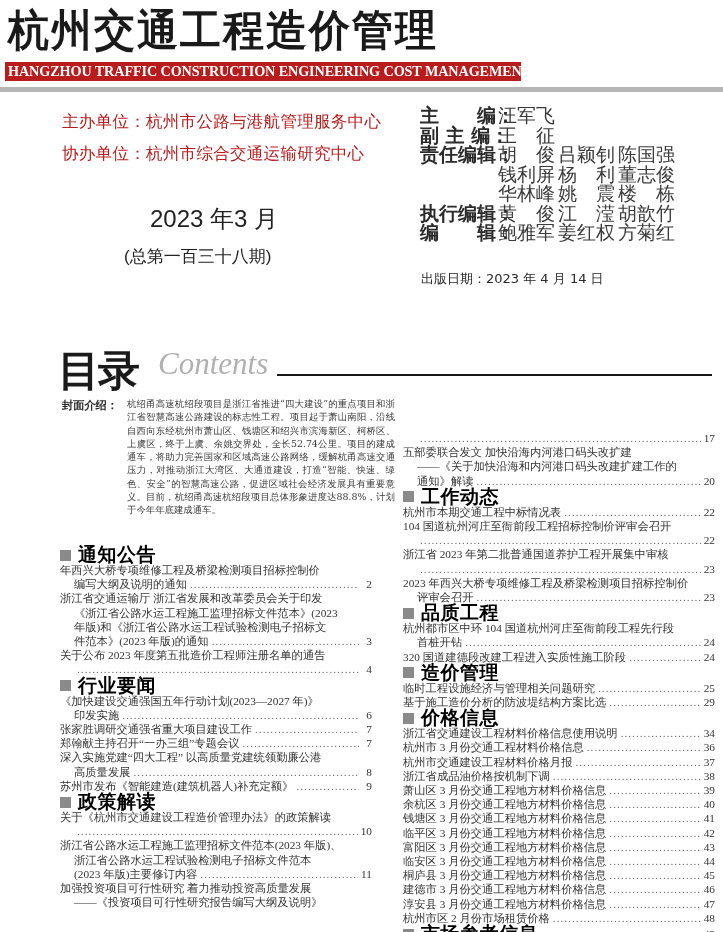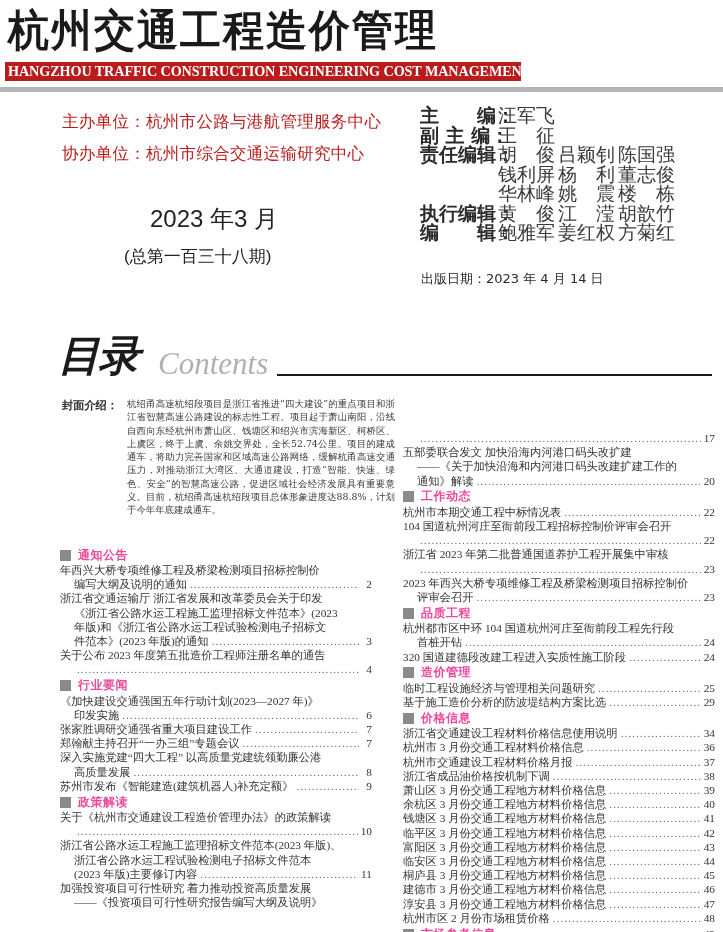--- a/index.html
+++ b/index.html
@@ -10,31 +10,31 @@
   .gray-bar { left:0; top:87px; width:723px; height:5px; background:#b5b5b5; }
   .sponsor { left:62px; font-size:16.5px; color:#b91c1c; white-space:nowrap; letter-spacing:0.3px; }
   .date-big { left:150px; top:203px; font-family:"Liberation Sans", sans-serif; font-size:24px; color:#222; white-space:nowrap; }
   .issue { left:124px; top:245px; font-family:"Liberation Sans", sans-serif; font-size:17px; color:#222; white-space:nowrap; }
   .staff { left:420px; top:106px; font-size:19px; color:#333; }
   .staff-row { display:flex; height:19.5px; line-height:19.5px; white-space:nowrap; }
   .staff-label { width:78px; font-weight:bold; letter-spacing:0; color:#2a2a2a; }
   .staff-names { display:flex; font-family:"DejaVu Serif", serif; color:#3a3a3a; }
   .staff-names span { width:60px; display:inline-block; }
   .pubdate { left:421px; top:270px; font-size:13px; white-space:nowrap; color:#2a2a2a; }
-  .mulu { left:58px; top:333px; font-weight:bold; font-size:42px; color:#1a1a1a; line-height:46px; letter-spacing:-2px;font-style:italic; }
+  .mulu { left:58px; top:348px; font-weight:bold; font-size:42px; color:#1a1a1a; line-height:46px; letter-spacing:-2px; }
   .contents-word { left:158px; top:346px; font-family:Liberation Serif, serif; font-style:italic; font-size:31px; color:#b0b0b0; }
   .contents-line { left:277px; top:374px; width:435px; height:2px; background:#1a1a1a; }
   .cover-label { left:62px; top:398px; font-weight:bold; font-size:11.2px; color:#2a2a2a; }
   .cover-text { left:127px; top:397px; width:268px; font-family:"DejaVu Serif", serif; font-size:9.4px; line-height:13.3px; color:#3a3a3a; text-align:justify; }
   .toc { font-family:"Liberation Serif", serif; font-size:11.3px; color:#333; }
   .toc-col-left { left:60px; top:546px; width:312px; }
   .toc-col-right { left:403px; top:396px; width:312px;margin-top:35px; }
   .sec-head { display:flex; align-items:center; height:16px; margin-top:1px; }
   .sec-sq { width:11px; height:11px; background:#8a8a8a; margin-right:7px; }
-  .sec-title { font-family:"DejaVu Sans", sans-serif; font-weight:bold; font-size:12px; color:#ec4899; letter-spacing:0.5px; }
+  .sec-title { font-family:"DejaVu Sans", sans-serif; font-weight:bold; font-size:19px; color:#000000; letter-spacing:0.5px; }
   .entry { position:relative; line-height:14.2px; }
   .entry .line { white-space:nowrap; display:block; }
   .entry .line.indent { padding-left:14px; }
   .lastline { display:flex; align-items:baseline; white-space:nowrap; }
   .lastline.indent { padding-left:14px; }
   .leader { flex:1; overflow:hidden; color:#666; letter-spacing:1px; margin:0 3px; }
   .leader::before { content:"........................................................................................................................................................"; }
   .pg { min-width:10px; text-align:right; }
 </style>
 </head>

